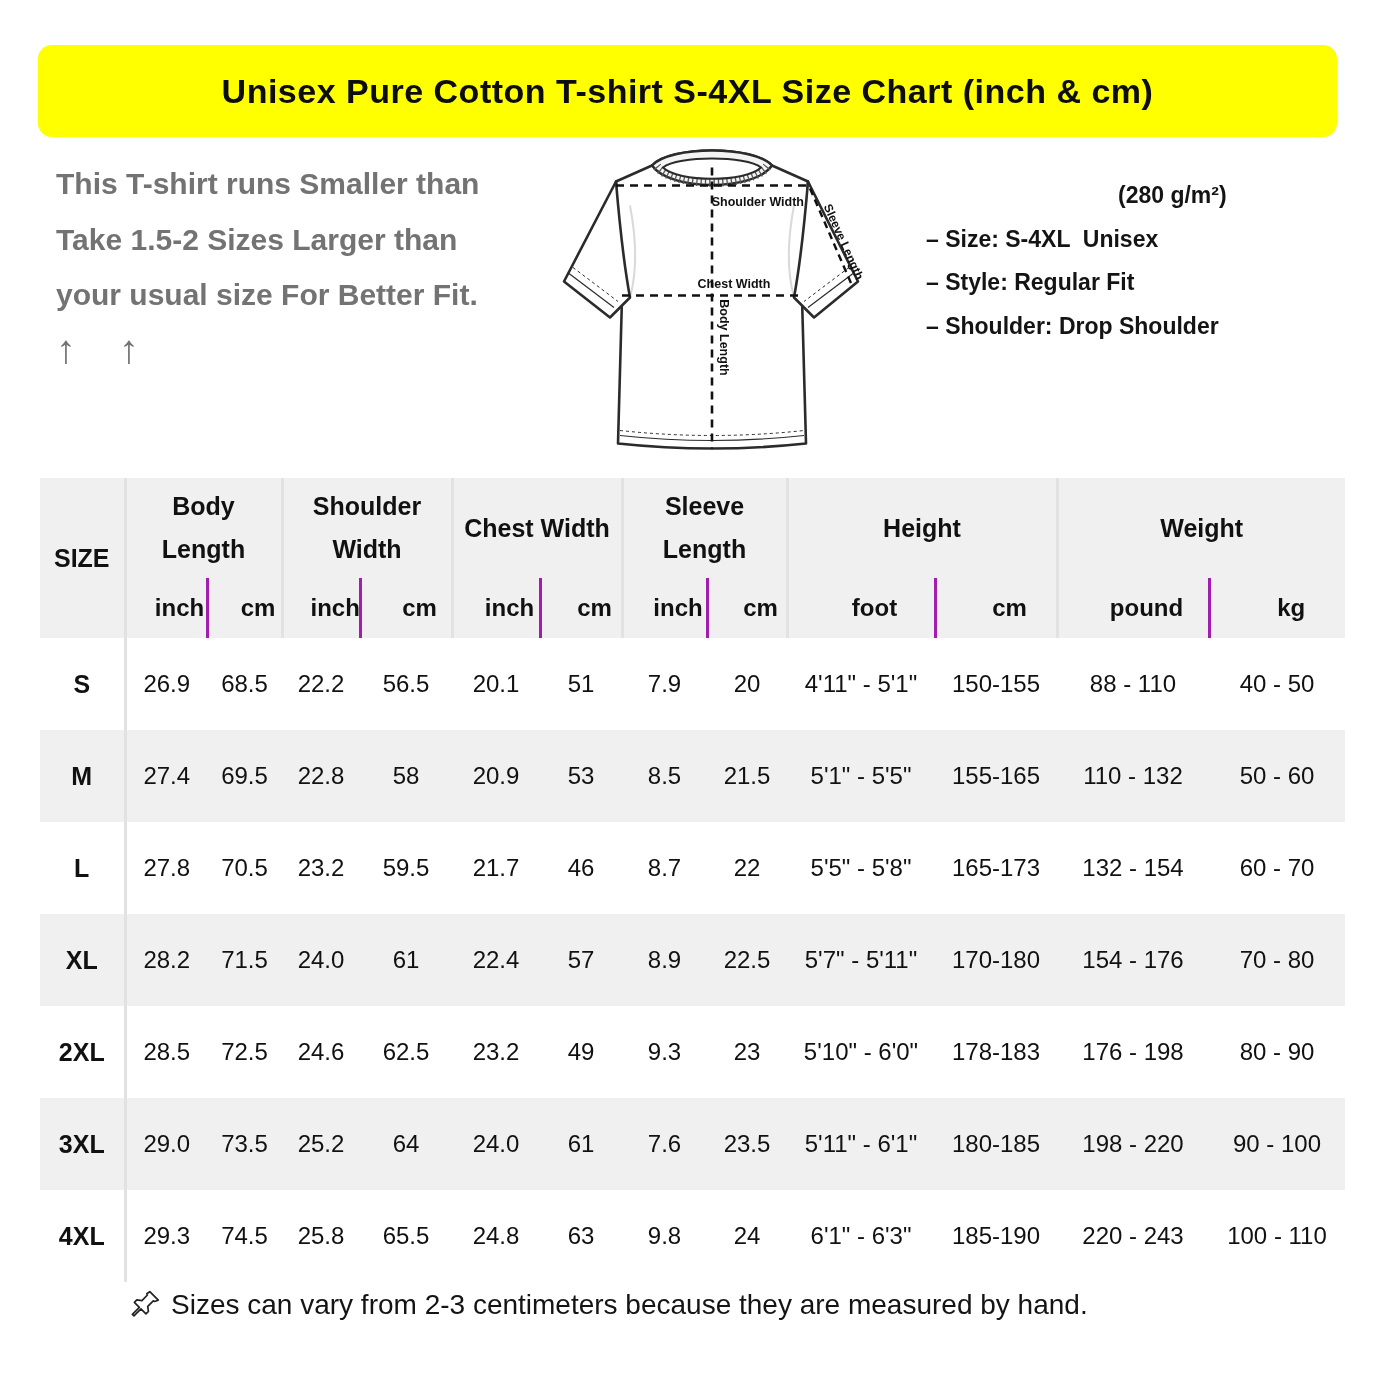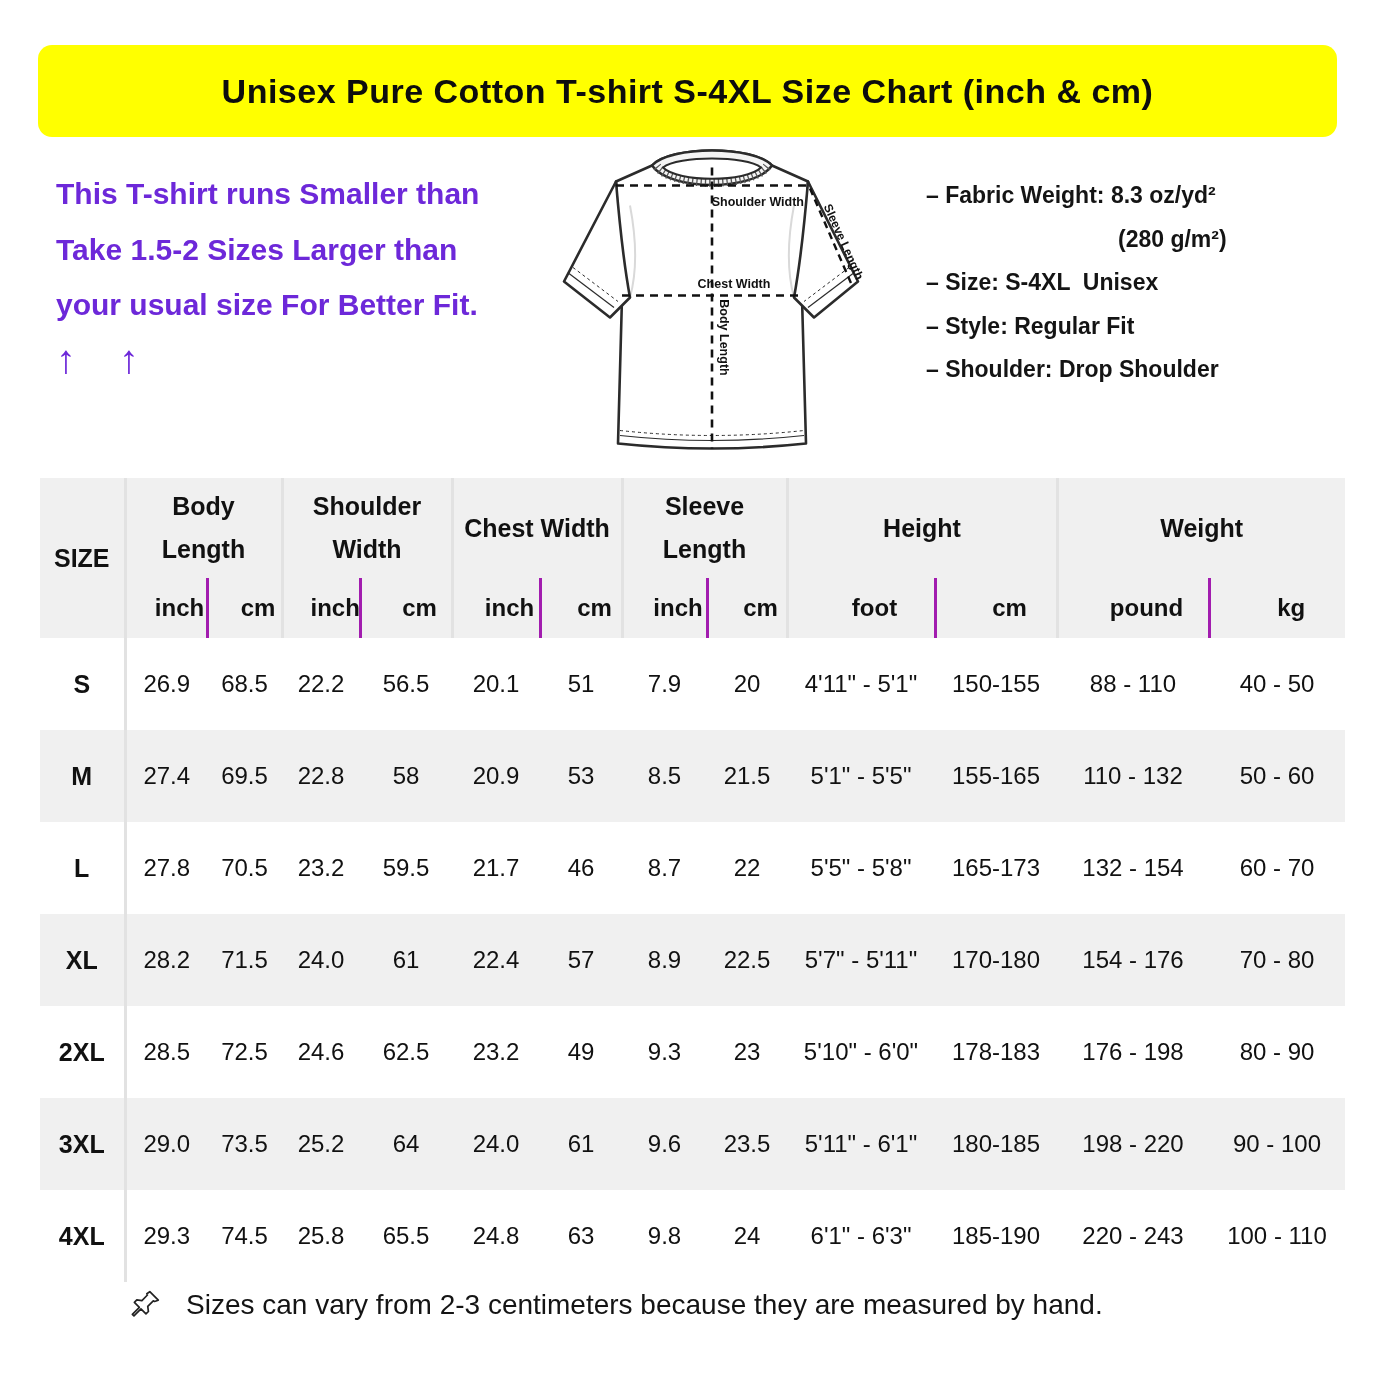--- a/index.html
+++ b/index.html
@@ -8,21 +8,21 @@
     background:#ffffff; color:#111;
     font-family:"Liberation Sans", sans-serif;
     overflow:hidden;
   }
   .banner {
     position:absolute; left:38px; top:45px; width:1299px; height:92px;
     background:#ffff00; display:flex; align-items:center; justify-content:center;border-radius:14px;
   }
   .banner-title { font-size:34px; font-weight:bold; color:#0d0d0d; letter-spacing:.5px; }
 
-  .notice { position:absolute; left:56px; top:166px; width:510px; color:#6d28d9; font-weight:bold; }
+  .notice { position:absolute; left:56px; top:156px; width:510px; color:#737373; font-weight:bold; }
   .notice-line { font-size:30px; line-height:55.5px; white-space:nowrap; }
   .arrows { font-size:40px; line-height:44px; margin-top:4px; letter-spacing:16px; }
 
   .diagram { position:absolute; left:552px; top:146px; width:318px; height:318px; }
 
   .details { position:absolute; left:926px; top:174px; width:440px; }
   .detail-item { font-size:23px; font-weight:bold; line-height:43.5px; white-space:pre-wrap; color:#141414; }
   .detail-item.indent { padding-left:192px; }
 
   .size-table { position:absolute; left:40px; top:478px; border-collapse:collapse; table-layout:fixed; width:1305px; }
@@ -34,21 +34,21 @@
   .unit-row td { font-size:24px;padding-left:27px; }
   .grp, .u-first { border-left:3px solid #e2e2e2; }
   .u-sub { border-left:3px solid #a21caf; }
   .wrap { width:min-content; margin:0 auto; }
   th.size-head { font-size:25px; border-right:3px solid #e2e2e2; }
   tbody tr { height:92px; background:#ffffff; }
   tbody tr.stripe { background:#f0f0f0; }
   tbody td { font-size:24px; font-weight:normal; color:#111; white-space:nowrap; }
   tbody td.size-cell { font-weight:bold; font-size:25px; border-right:3px solid #e2e2e2; }
 
-  .footnote { position:absolute; left:128px; top:1288px; display:flex; align-items:center; gap:24px; }
+  .footnote { position:absolute; left:128px; top:1288px; display:flex; align-items:center; gap:9px; }
   .footnote-text { font-size:28px; color:#141414; }
   .pin { width:34px; height:34px; flex:0 0 auto; }
 </style>
 </head>
 <body>
 
 <div class="banner">
   <div class="banner-title">Unisex Pure Cotton T-shirt S-4XL Size Chart (inch &amp; cm)</div>
 </div>
 
@@ -86,21 +86,20 @@
   <path d="M160 20 L160 301" fill="none" stroke="#111" stroke-width="2.6" stroke-dasharray="8 6"></path>
   <path d="M258 41 L300 138" fill="none" stroke="#111" stroke-width="2.4" stroke-dasharray="7 5"></path>
 
   <text x="252" y="58" text-anchor="end" font-size="12.5" font-weight="bold" fill="#111">Shoulder Width</text>
   <text x="182" y="140" text-anchor="middle" font-size="12.5" font-weight="bold" fill="#111">Chest Width</text>
   <text x="168" y="190" text-anchor="middle" font-size="12.5" font-weight="bold" fill="#111" transform="rotate(90 168 190)">Body Length</text>
   <text x="288" y="96" text-anchor="middle" font-size="12" font-weight="bold" fill="#111" transform="rotate(66 288 96)">Sleeve Length</text>
 </svg>
 
 <div class="details">
-  <div class="detail-item">– Fabric Weight: 8.3 oz/yd²</div>
   <div class="detail-item indent">(280 g/m²)</div>
   <div class="detail-item">– Size: S-4XL  Unisex</div>
   <div class="detail-item">– Style: Regular Fit</div>
   <div class="detail-item">– Shoulder: Drop Shoulder</div>
 </div>
 
 <table class="size-table">
   <colgroup>
     <col style="width:85px">
       <col style="width:82px">
@@ -230,21 +229,21 @@
         <td>80 - 90</td>
       </tr>
       <tr class="stripe">
         <td class="size-cell">3XL</td>
         <td>29.0</td>
         <td>73.5</td>
         <td>25.2</td>
         <td>64</td>
         <td>24.0</td>
         <td>61</td>
-        <td>9.6</td>
+        <td>7.6</td>
         <td>23.5</td>
         <td>5'11" - 6'1"</td>
         <td>180-185</td>
         <td>198 - 220</td>
         <td>90 - 100</td>
       </tr>
       <tr>
         <td class="size-cell">4XL</td>
         <td>29.3</td>
         <td>74.5</td>

